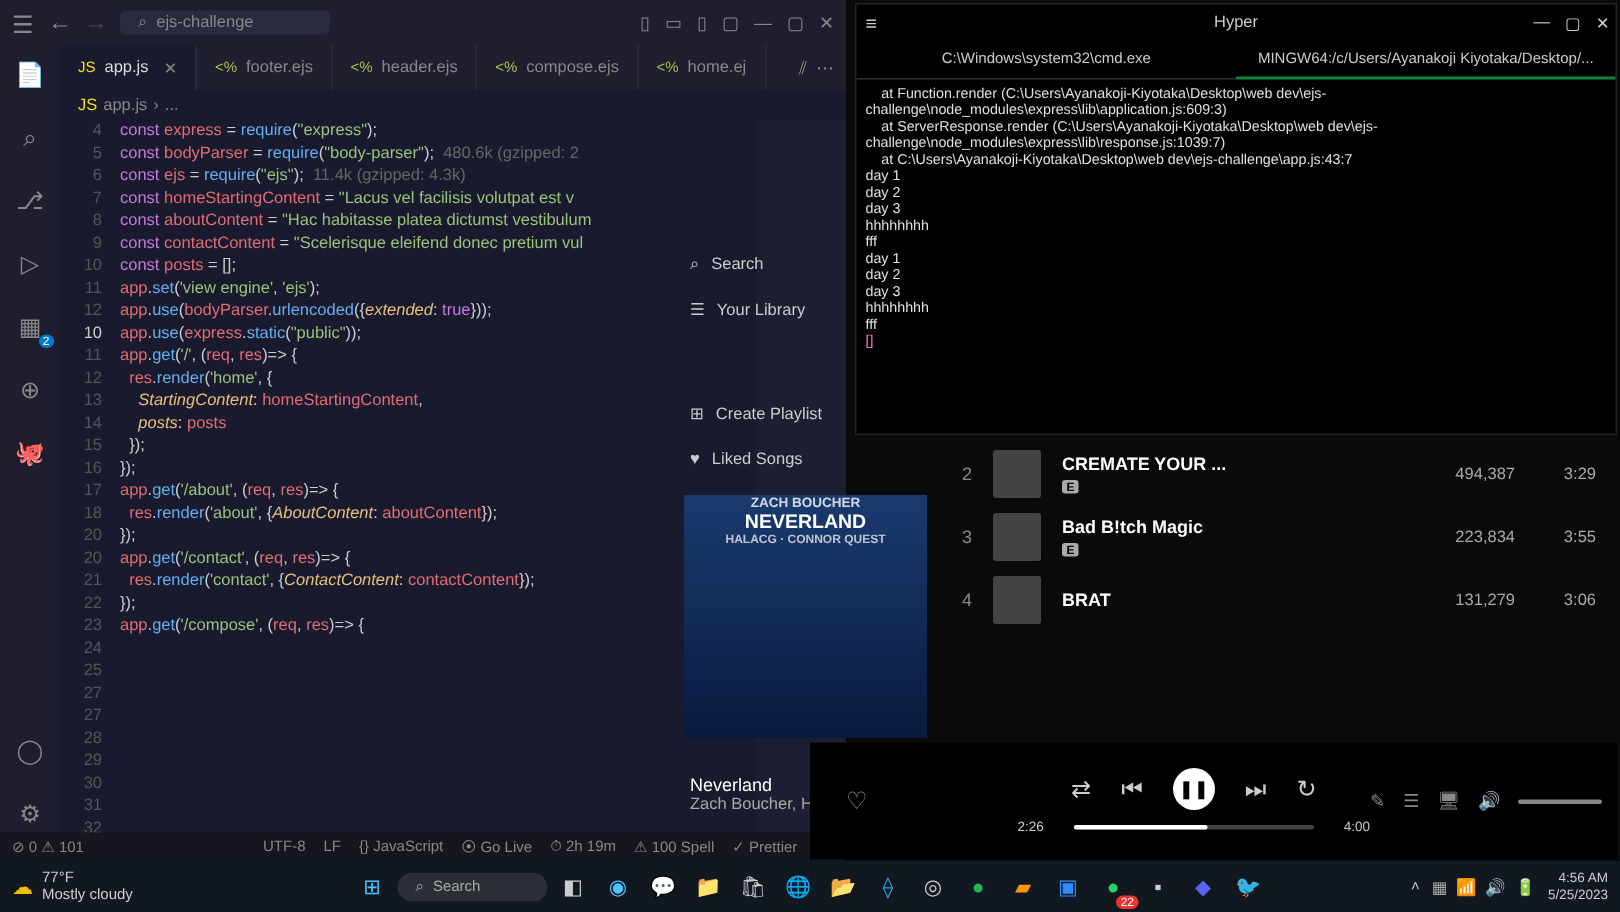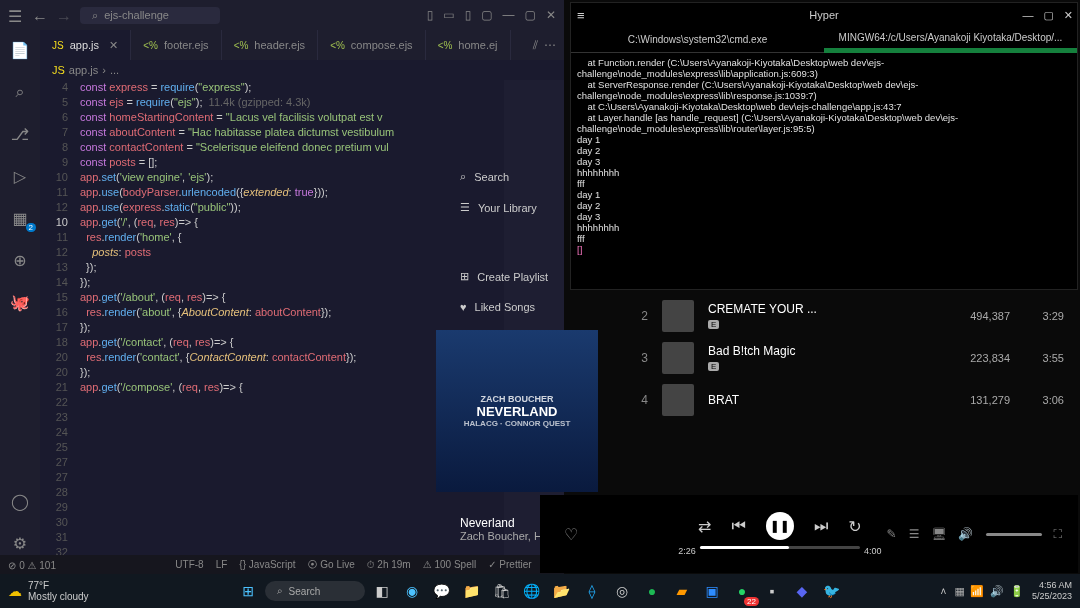--- a/index.html
+++ b/index.html
@@ -36,53 +36,53 @@
 .fn { color: #61afef; }
 .str { color: #98c379; }
 .var { color: #e06c75; }
 .prop { color: #e5c07b; font-style: italic; }
 .num { color: #d19a66; }
 .hint { color: #666; }
 .statusbar { height: 20px; background: #16161e; display: flex; align-items: center; padding: 0 8px; font-size: 10px; color: #888; gap: 12px; }
 .statusbar .right { margin-left: auto; display: flex; gap: 12px; }
 .spotify-side { position: absolute; left: 460px; top: 170px; width: 120px; color: #ccc; font-size: 11px; display: flex; flex-direction: column; gap: 18px; }
 .spotify-side .sitem { display: flex; gap: 8px; align-items: center; }
-.album { position: absolute; left: 436px; top: 330px; width: 162px; height: 162px; background: linear-gradient(180deg, #1a3a6e 0%, #0a1a3e 100%); display: flex; flex-direction: column; align-items: center; justify-content: center; color: #fff; font-size: 13px; font-weight: bold; text-align: center; }
+.album { position: absolute; left: 456px; top: 330px; width: 162px; height: 162px; background: linear-gradient(180deg, #1a3a6e 0%, #0a1a3e 100%); display: flex; flex-direction: column; align-items: center; justify-content: flex-start; color: #fff; font-size: 13px; font-weight: bold; text-align: center; }
 
 
 .hyper { position: absolute; left: 570px; top: 2px; width: 508px; height: 288px; background: #000; display: flex; flex-direction: column; border: 1px solid #222; }
 .hyper-title { height: 24px; display: flex; align-items: center; justify-content: center; font-size: 11px; color: #ccc; position: relative; }
 .hyper-controls { position: absolute; right: 4px; display: flex; gap: 10px; color: #ccc; font-size: 11px; }
 .hyper-menu { position: absolute; left: 6px; color: #ccc; font-size: 13px; }
 .hyper-tabs { height: 26px; display: flex; }
 .hyper-tab { flex: 1; display: flex; align-items: center; justify-content: center; font-size: 10px; color: #ccc; border-bottom: 1px solid #333; }
-.hyper-tab.active { border-bottom: 5px solid #15803d; }
+.hyper-tab.active { border-bottom: 2px solid #15803d; }
 .hyper-body { flex: 1; padding: 4px 6px; font-family: Consolas, monospace; font-size: 9.5px; line-height: 11px; color: #e0e0e0; }
 .hyper-body .tl { white-space: pre-wrap; }
 .hyper-body .m { color: #ff79c6; }
 
 
 .music { position: absolute; left: 620px; top: 295px; width: 458px; height: 130px; color: #ccc; font-size: 12px; }
 .music-row { display: flex; align-items: center; height: 42px; gap: 14px; padding: 0 14px; }
 .music-row .num { width: 14px; color: #888; text-align: right; }
 .music-row .art { width: 32px; height: 32px; background: #444; border-radius: 2px; }
-.music-row .title { flex: 1; }
+.music-row .title { flex: 1; font-weight: bold; }
 .music-row .title .t { color: #fff; font-size: 12px; }
 .music-row .title .e { background: #aaa; color: #000; font-size: 8px; padding: 0 3px; border-radius: 2px; display: inline-block; margin-top: 2px; }
 .music-row .plays, .music-row .dur { color: #aaa; font-size: 11px; }
 .music-row .plays { width: 70px; text-align: right; }
 .music-row .dur { width: 40px; text-align: right; }
 
 
 .player { position: absolute; left: 540px; top: 495px; width: 538px; height: 78px; background: #000; display: flex; align-items: center; color: #ccc; }
 .player .heart { margin-left: 24px; color: #888; }
 .player .center { margin-left: 100px; display: flex; flex-direction: column; align-items: center; gap: 6px; }
 .player .controls { display: flex; gap: 20px; align-items: center; }
 .player .playbtn { width: 28px; height: 28px; background: #fff; border-radius: 50%; color: #000; display: flex; align-items: center; justify-content: center; font-size: 12px; }
-.player .progress { display: flex; align-items: flex-start; gap: 4px; font-size: 9px; }
+.player .progress { display: flex; align-items: center; gap: 20px; font-size: 9px; }
 .player .pbar { width: 160px; height: 3px; background: #444; border-radius: 2px; position: relative; }
 .player .pbar::after { content: ''; position: absolute; left: 0; width: 56%; height: 100%; background: #fff; border-radius: 2px; }
 .player .right { margin-left: auto; margin-right: 16px; display: flex; gap: 12px; align-items: center; color: #888; font-size: 12px; }
 .player .vbar { width: 56px; height: 3px; background: #888; border-radius: 2px; }
 
 
 .np { position: absolute; left: 460px; top: 516px; color: #aaa; font-size: 11px; }
 .np .t { color: #fff; font-size: 12px; }
 
 
@@ -198,35 +198,37 @@
             <div>27</div>
             <div>27</div>
             <div>28</div>
             <div>29</div>
             <div>30</div>
             <div>31</div>
             <div>32</div>
           </div>
         <div class="code-lines" id="codelines">
             <div class="line"><span class="kw">const</span> <span class="var">express</span> = <span class="fn">require</span>(<span class="str">"express"</span>);</div>
+            <div class="line"><span class="kw">const</span> <span class="var">bodyParser</span> = <span class="fn">require</span>(<span class="str">"body-parser"</span>);  <span class="hint">480.6k (gzipped: 2</span></div>
             <div class="line"><span class="kw">const</span> <span class="var">ejs</span> = <span class="fn">require</span>(<span class="str">"ejs"</span>);  <span class="hint">11.4k (gzipped: 4.3k)</span></div>
             <div class="line"></div>
             <div class="line"><span class="kw">const</span> <span class="var">homeStartingContent</span> = <span class="str">"Lacus vel facilisis volutpat est v</span></div>
             <div class="line"><span class="kw">const</span> <span class="var">aboutContent</span> = <span class="str">"Hac habitasse platea dictumst vestibulum</span></div>
             <div class="line"><span class="kw">const</span> <span class="var">contactContent</span> = <span class="str">"Scelerisque eleifend donec pretium vul</span></div>
             <div class="line"></div>
             <div class="line"><span class="kw">const</span> <span class="var">posts</span> = [];</div>
             <div class="line"></div>
             <div class="line"><span class="var">app</span>.<span class="fn">set</span>(<span class="str">'view engine'</span>, <span class="str">'ejs'</span>);</div>
             <div class="line"></div>
             <div class="line"><span class="var">app</span>.<span class="fn">use</span>(<span class="var">bodyParser</span>.<span class="fn">urlencoded</span>({<span class="prop">extended</span>: <span class="kw">true</span>}));</div>
             <div class="line"><span class="var">app</span>.<span class="fn">use</span>(<span class="var">express</span>.<span class="fn">static</span>(<span class="str">"public"</span>));</div>
             <div class="line"></div>
             <div class="line"><span class="var">app</span>.<span class="fn">get</span>(<span class="str">'/'</span>, (<span class="var">req</span>, <span class="var">res</span>)=&gt; {</div>
             <div class="line">  <span class="var">res</span>.<span class="fn">render</span>(<span class="str">'home'</span>, {</div>
+            <div class="line">    <span class="prop">StartingContent</span>: <span class="var">homeStartingContent</span>,</div>
             <div class="line">    <span class="prop">posts</span>: <span class="var">posts</span></div>
             <div class="line">  });</div>
             <div class="line">});</div>
             <div class="line"></div>
             <div class="line"><span class="var">app</span>.<span class="fn">get</span>(<span class="str">'/about'</span>, (<span class="var">req</span>, <span class="var">res</span>)=&gt; {</div>
             <div class="line">  <span class="var">res</span>.<span class="fn">render</span>(<span class="str">'about'</span>, {<span class="prop">AboutContent</span>: <span class="var">aboutContent</span>});</div>
             <div class="line">});</div>
             <div class="line"></div>
             <div class="line"><span class="var">app</span>.<span class="fn">get</span>(<span class="str">'/contact'</span>, (<span class="var">req</span>, <span class="var">res</span>)=&gt; {</div>
             <div class="line">  <span class="var">res</span>.<span class="fn">render</span>(<span class="str">'contact'</span>, {<span class="prop">ContactContent</span>: <span class="var">contactContent</span>});</div>
@@ -290,21 +292,20 @@
     </div>
   </div>
   <div class="hyper-tabs">
     <div class="hyper-tab">C:\Windows\system32\cmd.exe</div>
     <div class="hyper-tab active">MINGW64:/c/Users/Ayanakoji Kiyotaka/Desktop/...</div>
   </div>
   <div class="hyper-body" id="hyperbody">
       <div class="tl">    at Function.render (C:\Users\Ayanakoji-Kiyotaka\Desktop\web dev\ejs-challenge\node_modules\express\lib\application.js:609:3)</div>
       <div class="tl">    at ServerResponse.render (C:\Users\Ayanakoji-Kiyotaka\Desktop\web dev\ejs-challenge\node_modules\express\lib\response.js:1039:7)</div>
       <div class="tl">    at C:\Users\Ayanakoji-Kiyotaka\Desktop\web dev\ejs-challenge\app.js:43:7</div>
-      <div class="tl">    at Layer.handle [as handle_request] (C:\Users\Ayanakoji-Kiyotaka\Desktop\web dev\ejs-challenge\node_modules\express\lib\router\layer.js:95:5)</div>
       <div class="tl">day 1</div>
       <div class="tl">day 2</div>
       <div class="tl">day 3</div>
       <div class="tl">hhhhhhhh</div>
       <div class="tl">fff</div>
       <div class="tl">day 1</div>
       <div class="tl">day 2</div>
       <div class="tl">day 3</div>
       <div class="tl">hhhhhhhh</div>
       <div class="tl">fff</div>

